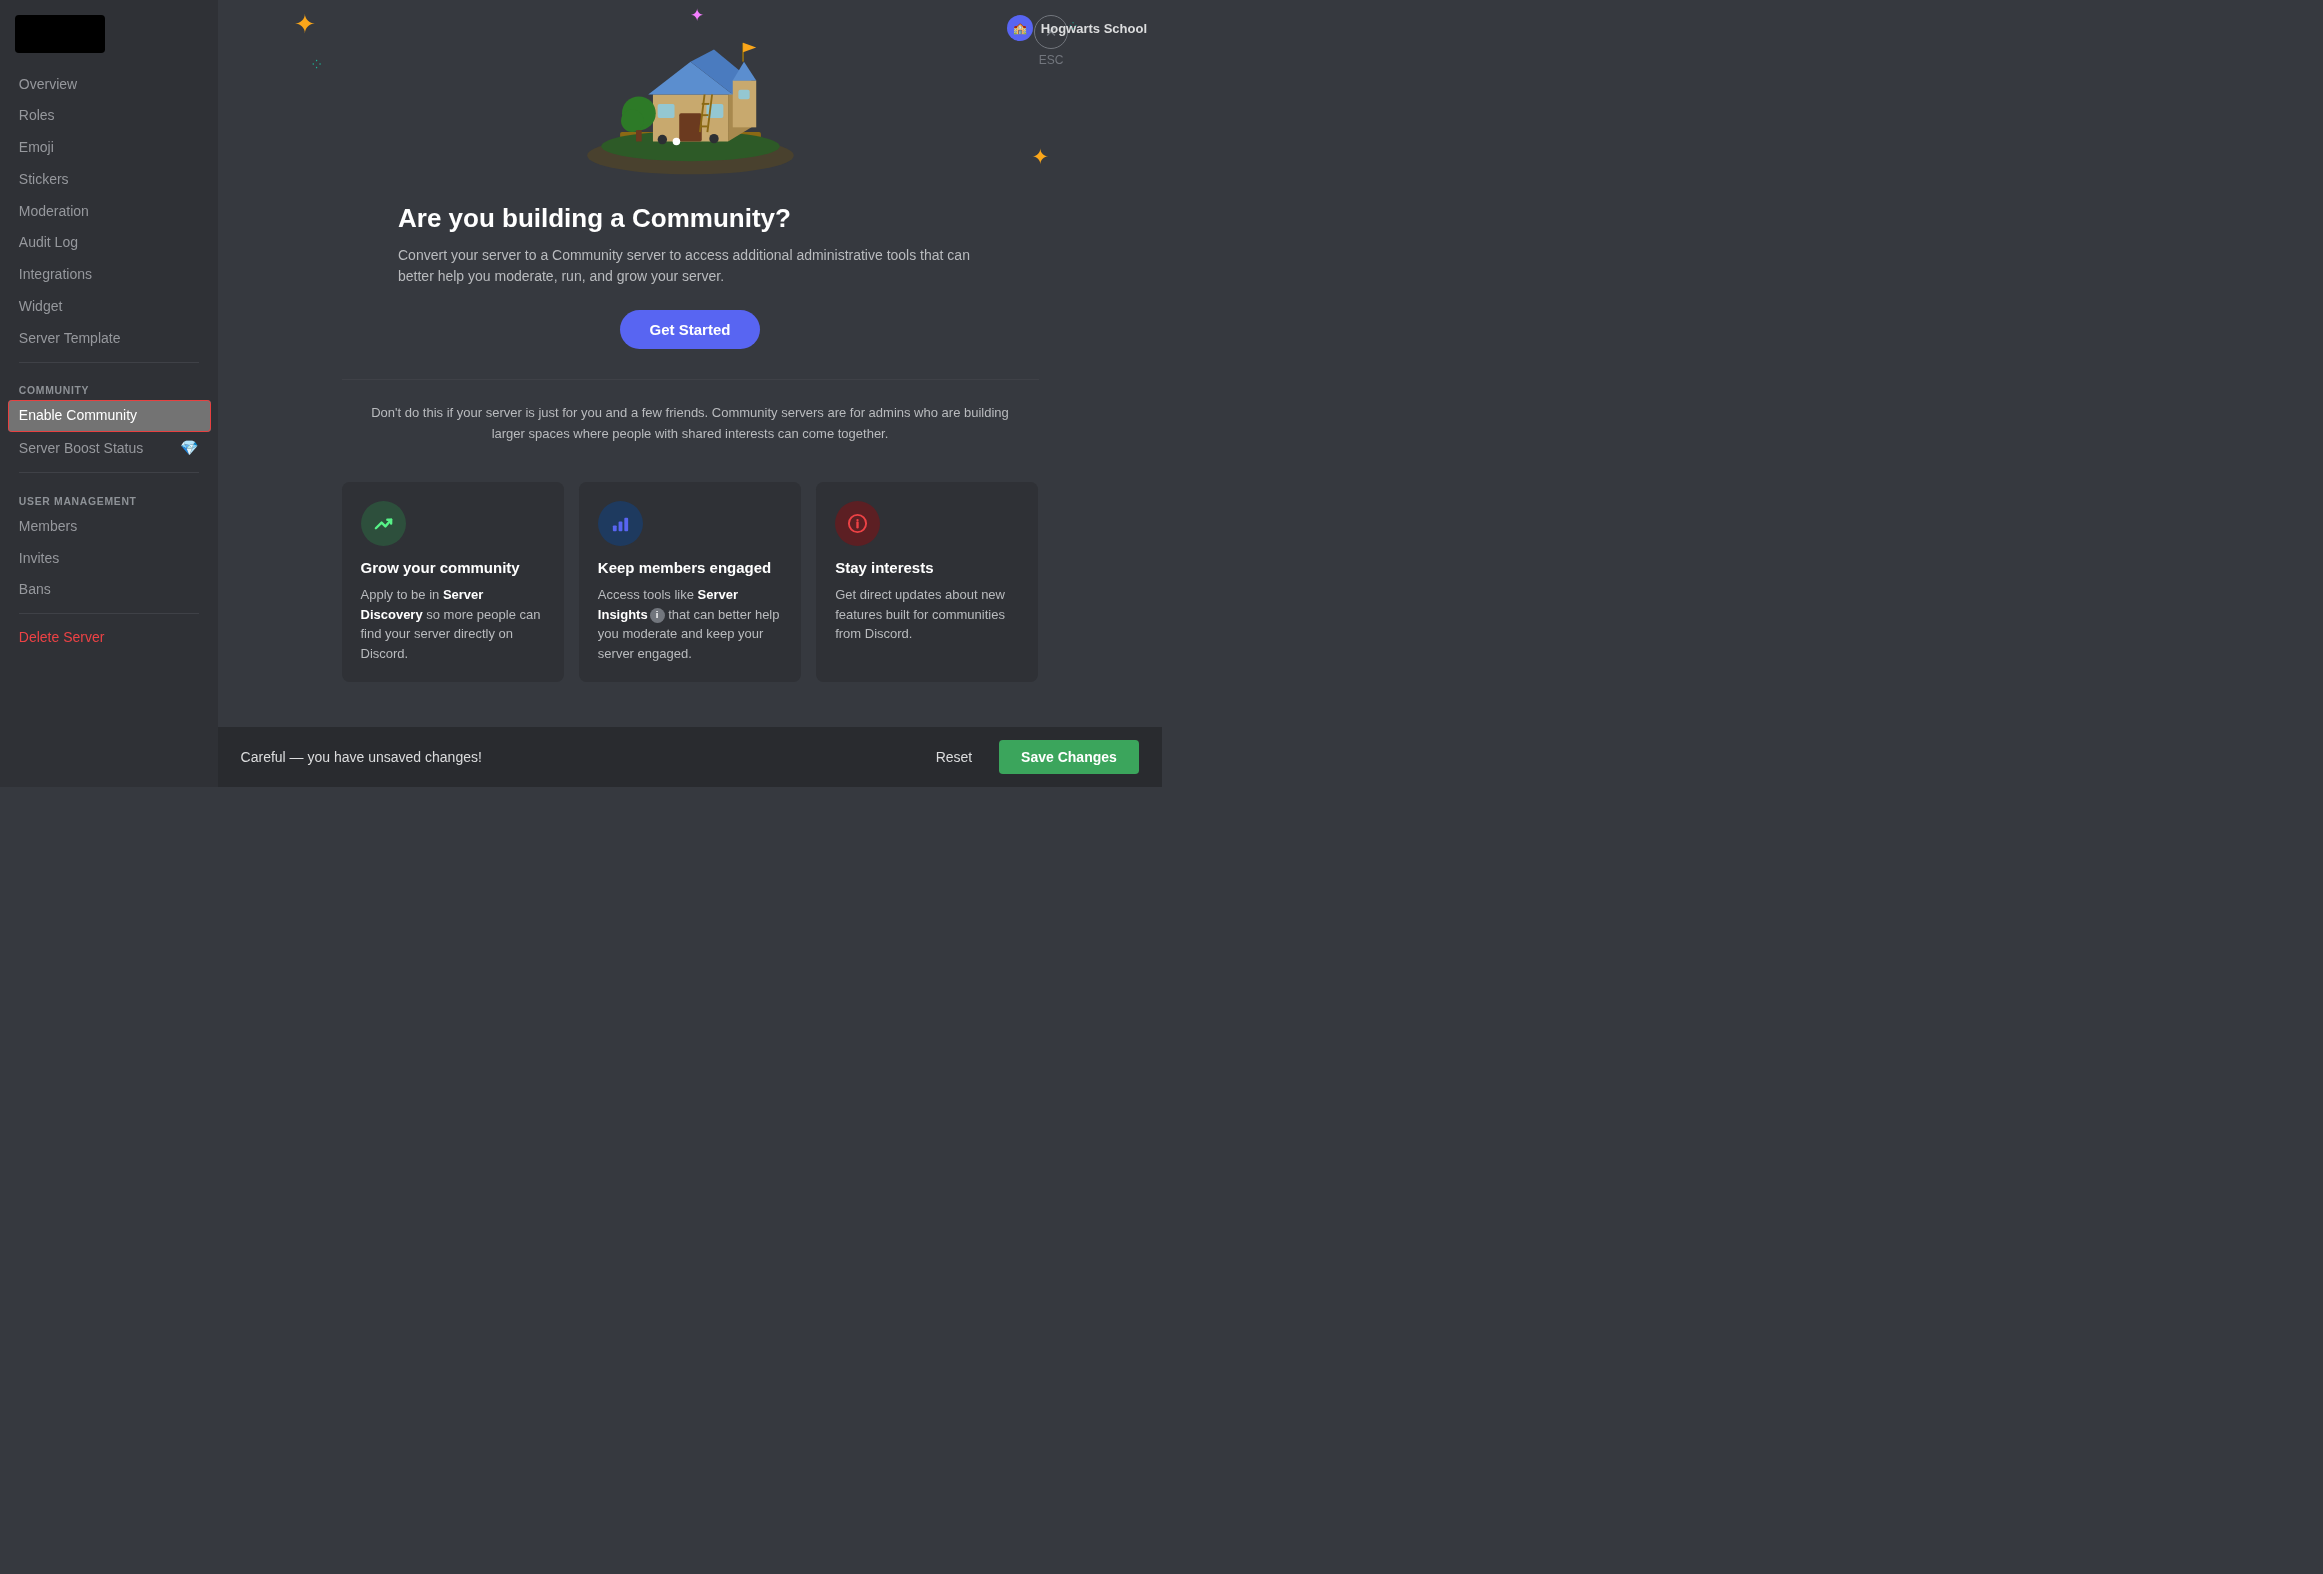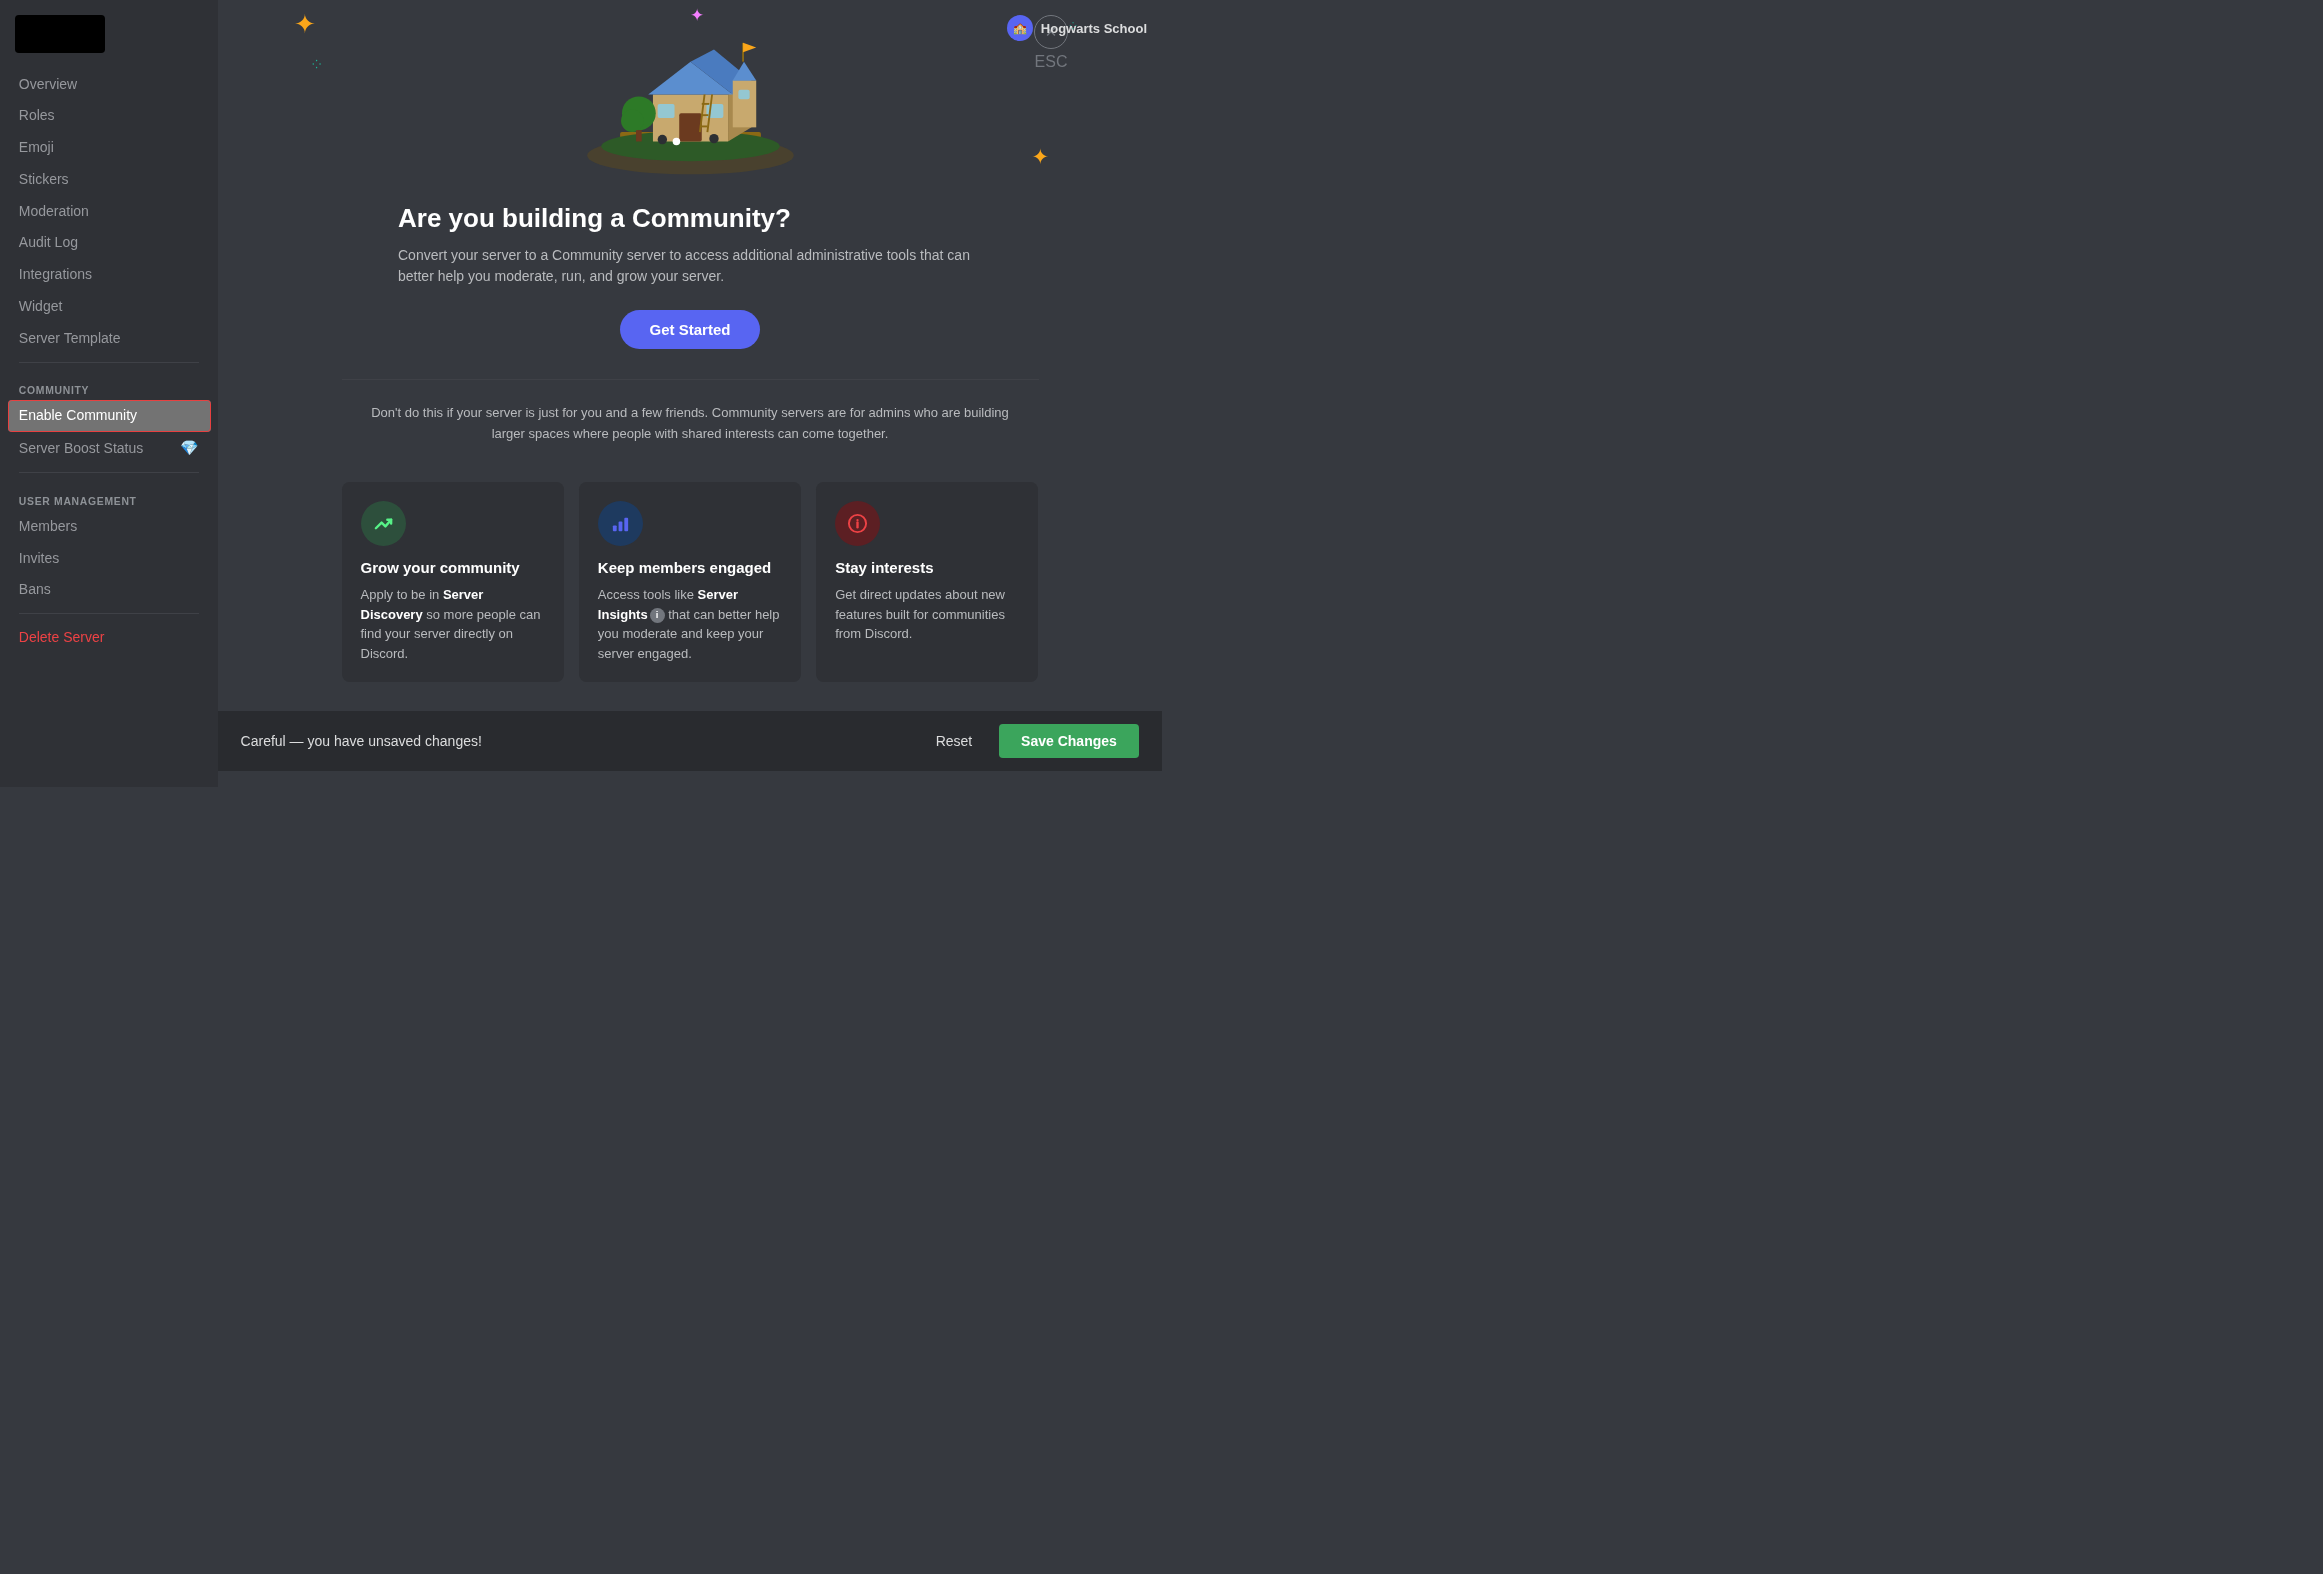--- a/index.html
+++ b/index.html
@@ -231,21 +231,21 @@
       color: #b9bbbe;
       line-height: 1.5;
     }
     .feature-card strong {
       color: #fff;
     }
 
     
     .bottom-bar {
       position: absolute;
-      bottom: 16px;
+      bottom: 0;
       left: 0;
       right: 0;
       height: 60px;
       background: #292b2f;
       display: flex;
       align-items: center;
       justify-content: space-between;
       padding: 0 22.6px;
       z-index: 10;
     }
@@ -298,21 +298,21 @@
       height: 34px;
       border-radius: 50%;
       border: 1.9px solid #72767d;
       display: flex;
       align-items: center;
       justify-content: center;
       color: #72767d;
       font-size: 15px;
     }
     .esc-label {
-      font-size: 16px;
+      font-size: 12px;
       color: #72767d;
       margin-top: 3.8px;
     }
 
     
     .server-name-bar {
       position: absolute;
       top: 15px;
       right: 15px;
       display: flex;

